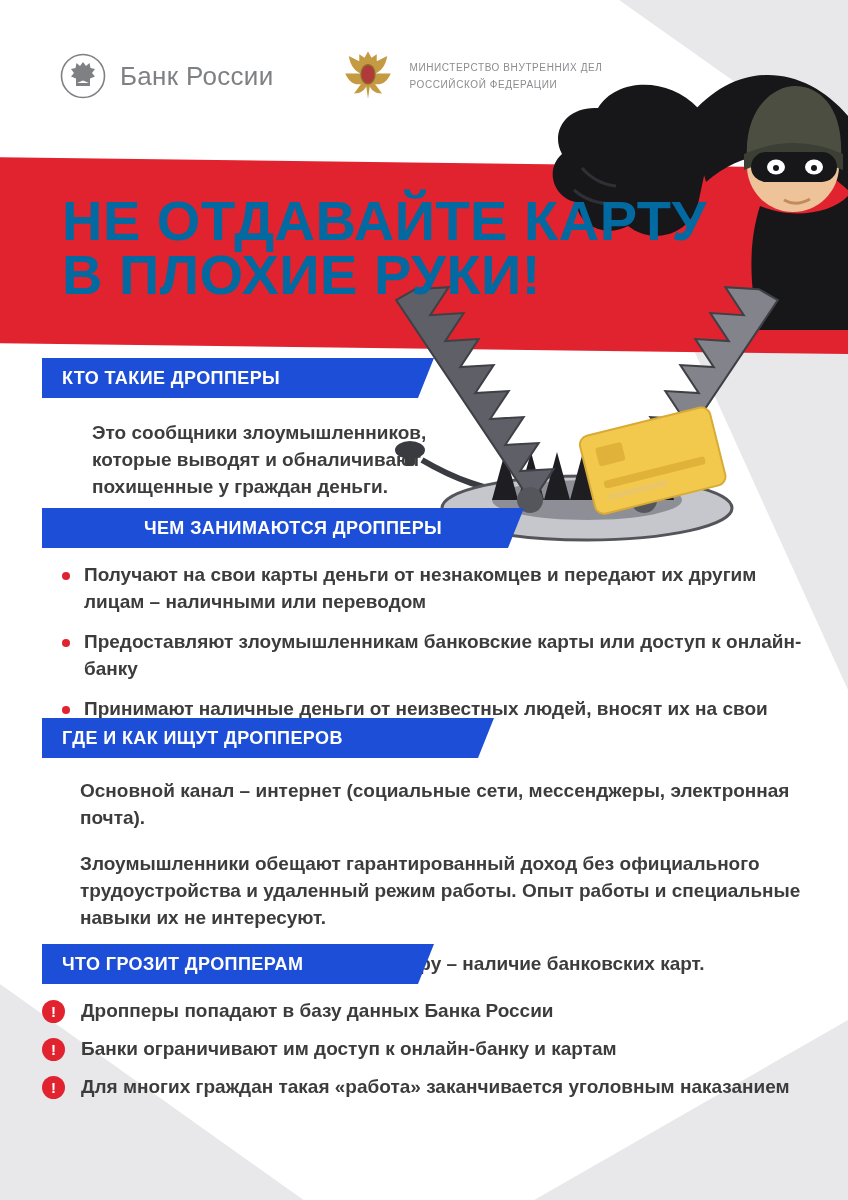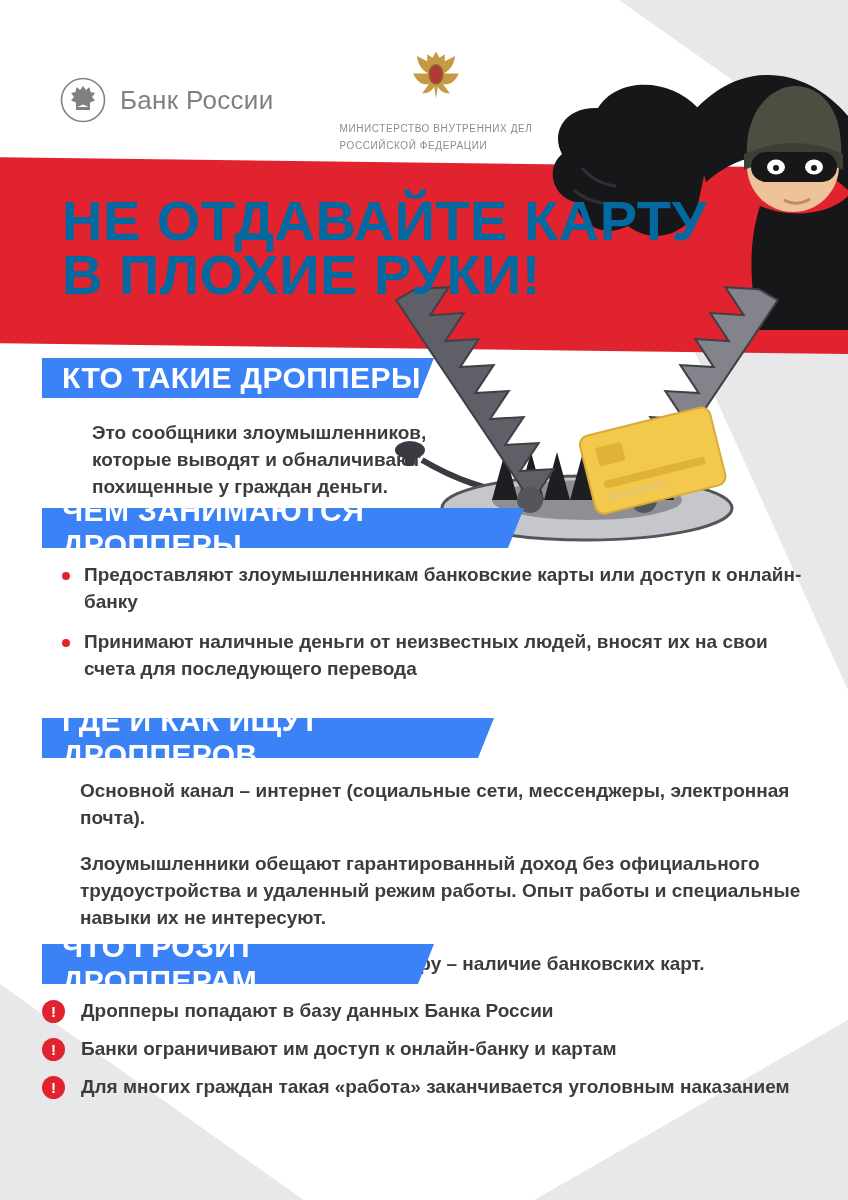--- a/index.html
+++ b/index.html
@@ -10,37 +10,37 @@
   .bg-shape{position:absolute;inset:0;background:#e8e8ea;z-index:0;}
   .bg-top-right{clip-path:polygon(73% 0,100% 0,100% 13.5%);}
   .bg-mid-right{clip-path:polygon(81.9% 29.3%,100% 29.3%,100% 57.5%);}
   .bg-bottom-left{clip-path:polygon(0 82%,35.8% 100%,0 100%);}
   .bg-bottom-right{clip-path:polygon(100% 85%,100% 100%,63% 100%);}
 
   
   .logos{position:absolute;left:60px;top:46px;display:flex;align-items:center;gap:66px;z-index:3;}
   .cbr{display:flex;align-items:center;gap:14px;justify-content:space-between;}
   .cbr-name{font-size:26px;color:#7e8083;letter-spacing:0.3px;}
-  .mvd{display:flex;align-items:center;gap:14px;flex-direction:column;}
+  .mvd{display:flex;align-items:center;gap:14px;}
   .mvd-text{font-size:10px;color:#8a8c8f;letter-spacing:0.6px;line-height:1.7;}
 
   
   .red-band{position:absolute;inset:0;background:#e1232f;z-index:2;
             clip-path:polygon(0 13.1%,100% 14%,100% 29.5%,0 28.6%);}
   .hero-title{position:absolute;left:62px;top:194px;z-index:4;color:#0369a1;
               font-size:56px;font-weight:bold;line-height:54px;letter-spacing:0.5px;}
 
   
   .thief{position:absolute;right:0;top:48px;width:300px;height:282px;z-index:3;}
   .trap{position:absolute;left:372px;top:238px;width:430px;height:335px;z-index:3;}
 
   
-  .sec-header{position:absolute;left:42px;height:40px;background:#3b82f6;z-index:3;
+  .sec-header{position:absolute;left:42px;height:40px;background:#1d4ed8;z-index:3;
               clip-path:polygon(0 0,100% 0,calc(100% - 16px) 100%,0 100%);
-              color:#fff;font-weight:bold;font-size:30px;letter-spacing:0.4px;
+              color:#fff;font-weight:bold;font-size:18px;letter-spacing:0.4px;
               display:flex;align-items:center;padding-left:20px;box-sizing:border-box;}
   .sh-who{top:358px;width:392px;}
   .sh-what{top:508px;width:482px;justify-content:center;}
   .sh-where{top:718px;width:452px;}
   .sh-risk{top:944px;width:392px;}
 
   .body-text{font-size:19px;font-weight:bold;color:#3c3c3c;line-height:1.42;}
 
   .who-text{position:absolute;left:80px;top:408px;width:352px;margin:12px;z-index:3;}
 
@@ -152,20 +152,24 @@
     <span>КТО ТАКИЕ ДРОППЕРЫ</span>
   </div>
   <p class="who-text body-text">Это сообщники злоумышленников, которые выводят и обналичивают похищенные у граждан деньги.</p>
 
   <div class="sec-header sh-what">
     <span>ЧЕМ ЗАНИМАЮТСЯ ДРОППЕРЫ</span>
   </div>
   <ul class="bullets">
     <li class="body-text">
       <span class="dot"></span>
+      <span>Получают на свои карты деньги от незнакомцев и передают их другим лицам – наличными или переводом</span>
+    </li>
+    <li class="body-text">
+      <span class="dot"></span>
       <span>Предоставляют злоумышленникам банковские карты или доступ к онлайн-банку</span>
     </li>
     <li class="body-text">
       <span class="dot"></span>
       <span>Принимают наличные деньги от неизвестных людей, вносят их на свои счета для последующего перевода</span>
     </li>
   </ul>
 
   <div class="sec-header sh-where">
     <span>ГДЕ И КАК ИЩУТ ДРОППЕРОВ</span>

